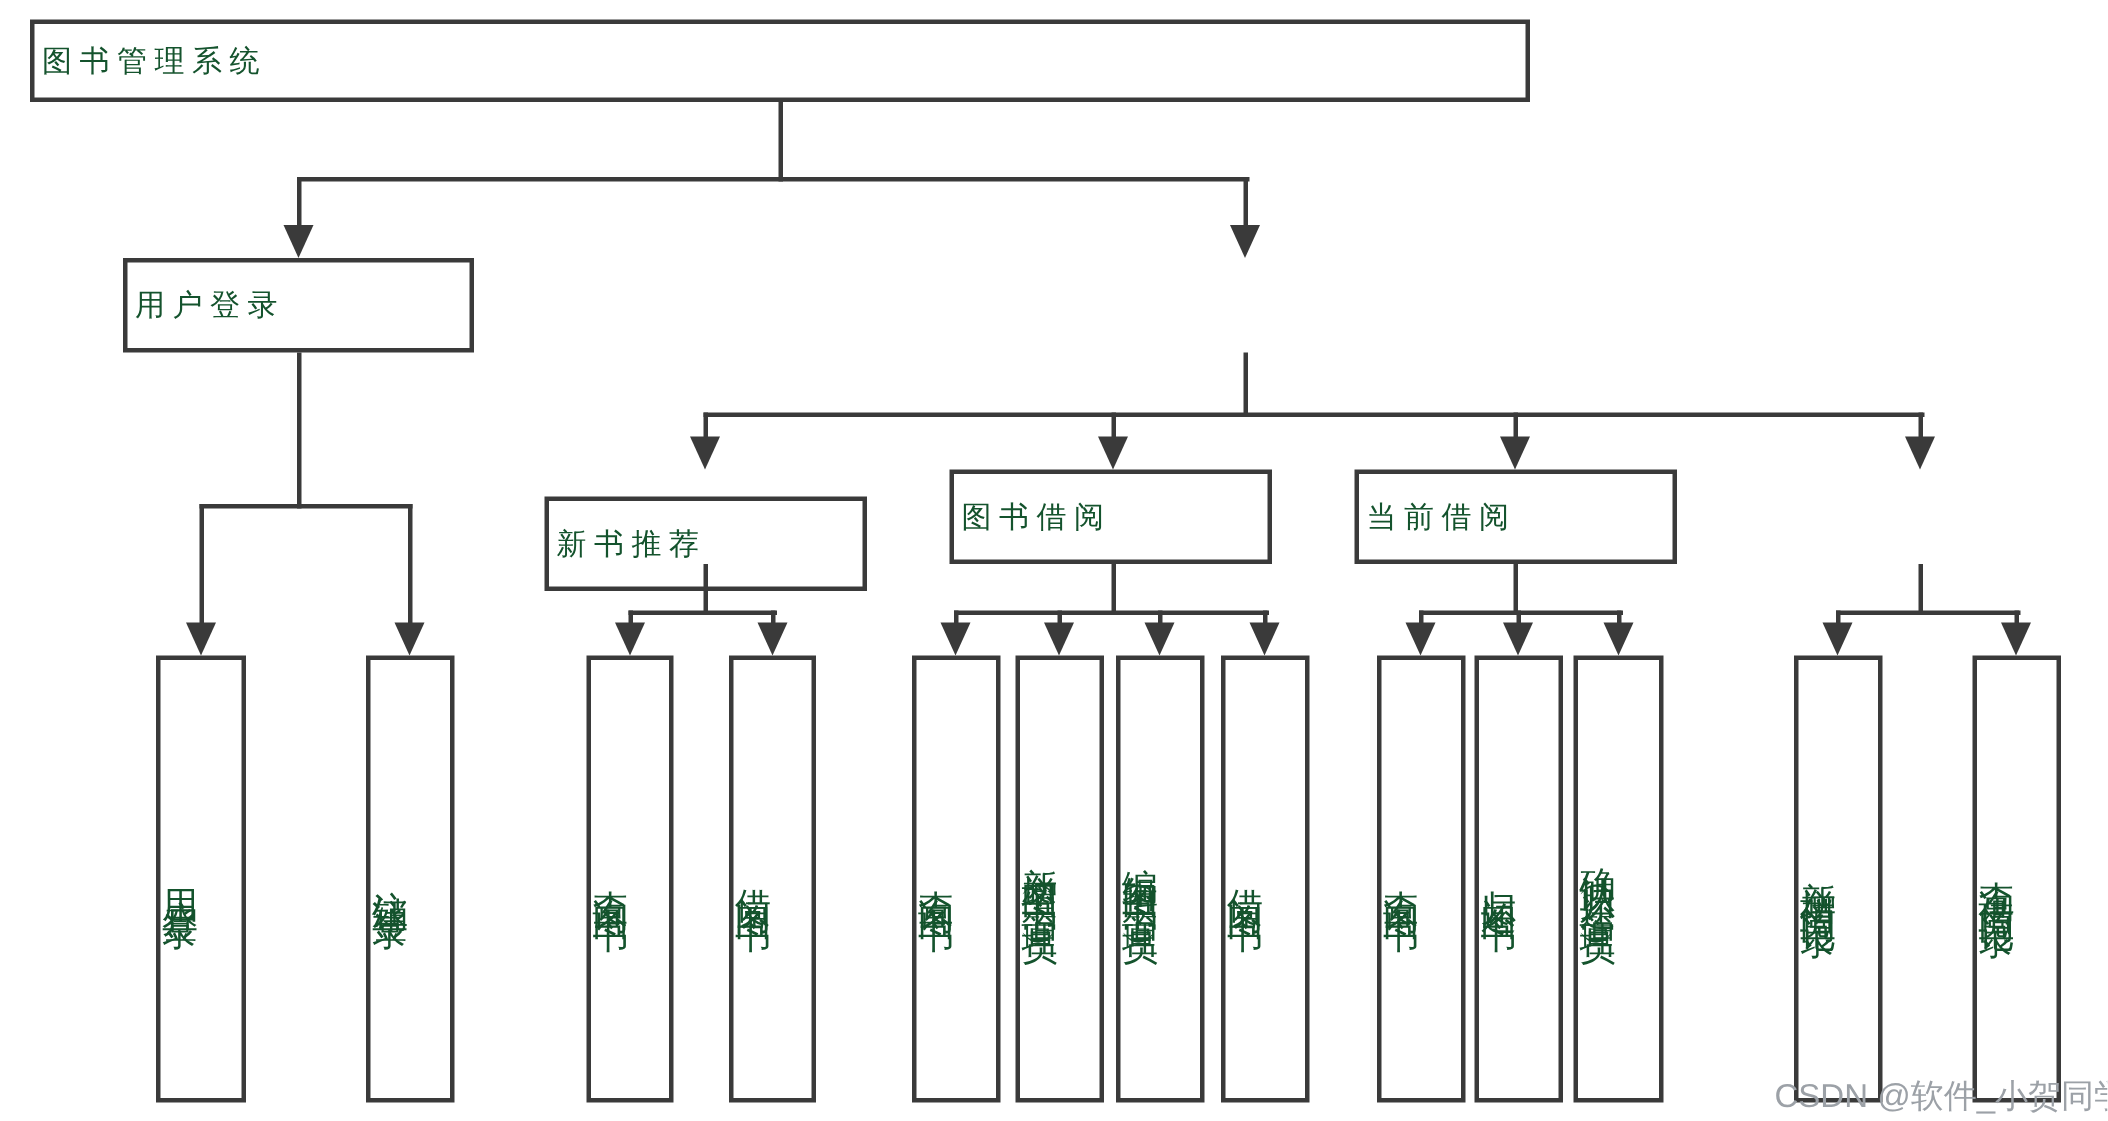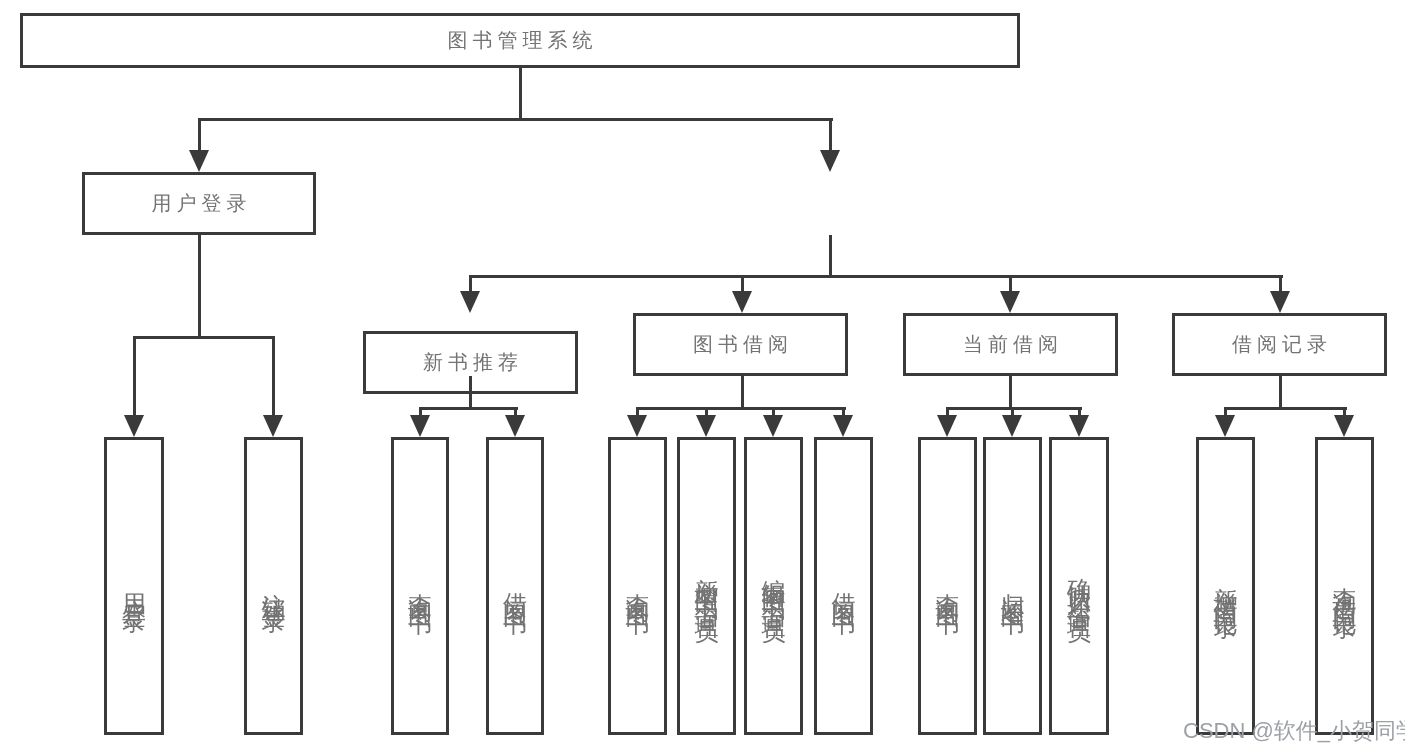--- a/index.html
+++ b/index.html
@@ -12,22 +12,21 @@
     overflow: hidden;
   }
   
   .box {
     position: absolute;
     box-sizing: border-box;
     border: 3px solid #3a3a3a;
     background: #ffffff;
     display: flex;
     align-items: center;
-    justify-content: center;
-    color: #737373;
+    color: #14532d;
   }
   .box.h span {
     font-size: 20px;
     letter-spacing: 5px;
     white-space: nowrap;
     text-indent: 5px; 
   }
   .box.v span {
     writing-mode: vertical-rl;
     text-orientation: mixed;
@@ -152,23 +151,20 @@
 
   <div class="box h" id="l3a">
     <span>新书推荐</span>
   </div>
   <div class="box h" id="l3c">
     <span>当前借阅</span>
   </div>
   <div class="box h" id="l3b">
     <span>图书借阅</span>
   </div>
-  <div class="box h" id="l3d">
-    <span>借阅记录</span>
-  </div>
 
   <div class="box v" id="b1">
     <span>用户登录</span>
   </div>
   <div class="box v" id="b2">
     <span>注销登录</span>
   </div>
   <div class="box v" id="b3">
     <span>查询图书</span>
   </div>

